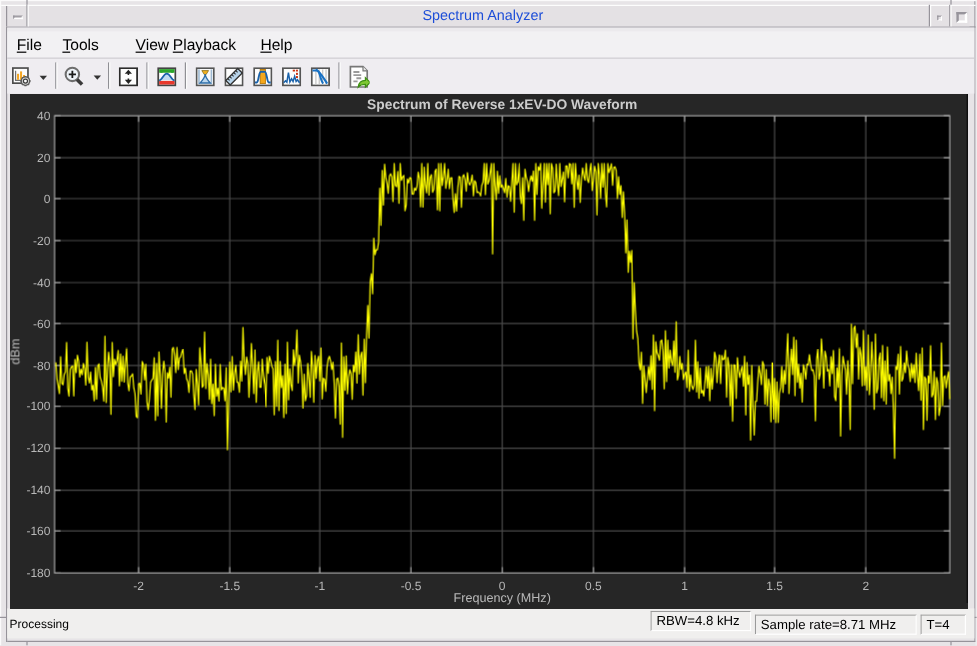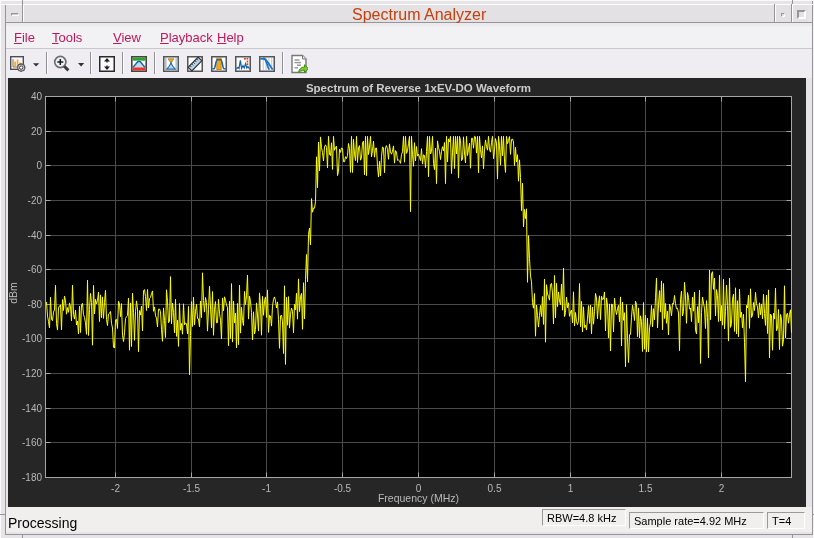--- a/index.html
+++ b/index.html
@@ -20,35 +20,35 @@
 <div class="abs" style="left:22px;top:0;width:1px;height:5px;background:#96939a"></div>
 <div class="abs" style="left:792px;top:0;width:1px;height:5px;background:#96939a"></div>
 
 <div class="abs" style="left:1px;top:4px;width:812px;height:1px;background:#fdfdfd"></div>
 <div class="abs" style="left:5px;top:22px;width:808px;height:1px;background:#96939a"></div>
 <div class="abs" style="left:5px;top:5px;width:803px;height:17px;background:#e4e1e4"></div>
 <div class="abs" style="left:5px;top:5px;width:1px;height:17px;background:#96939a"></div>
 <div class="abs" style="left:22px;top:4px;width:1px;height:18px;background:#96939a"></div>
 <div class="abs" style="left:23px;top:4px;width:1px;height:18px;background:#fdfdfd"></div>
 <div class="abs" style="left:11px;top:13px;width:8px;height:3px;background:#cfccd0;border-top:1px solid #97949b;border-left:1px solid #97949b;border-bottom:1px solid #fff;border-right:1px solid #fff;box-sizing:border-box"></div>
-<div class="abs txt" style="left:352px;top:6px;width:110px;height:14px;font-size:16px;color:#c2410c;white-space:nowrap">Spectrum Analyzer</div>
+<div class="abs txt" style="left:352px;top:6px;width:110px;height:14px;font-size:12px;color:#1d4ed8;white-space:nowrap">Spectrum Analyzer</div>
 <div class="abs" style="left:774px;top:4px;width:1px;height:18px;background:#96939a"></div>
 <div class="abs" style="left:775px;top:4px;width:1px;height:18px;background:#fdfdfd"></div>
 <div class="abs" style="left:791px;top:4px;width:1px;height:18px;background:#96939a"></div>
 <div class="abs" style="left:792px;top:4px;width:1px;height:18px;background:#fdfdfd"></div>
 <div class="abs" style="left:781px;top:13px;width:4px;height:4px;border:1px solid #97949b;border-bottom-color:#fff;border-right-color:#fff;box-sizing:border-box"></div>
 <div class="abs" style="left:797px;top:10px;width:9px;height:9px;border:2px solid #97949b;border-bottom-color:#fff;border-right-color:#fff;box-sizing:border-box"></div>
 
 <div class="abs" style="left:6px;top:23px;width:806px;height:3px;background:#eceaed"></div>
 <div class="abs" style="left:6px;top:26px;width:806px;height:22px;background:#f2f1f3;border-bottom:1px solid #cac8cc"></div>
-<div class="abs txt" style="left:6px;top:26px;width:806px;height:22px;font-size:13px;color:#be185d">
+<div class="abs txt" style="left:6px;top:26px;width:806px;height:22px;font-size:13px;color:#000000">
 <span class="abs" style="left:8px;top:4px"><u>F</u>ile</span>
 <span class="abs" style="left:46px;top:4px"><u>T</u>ools</span>
 <span class="abs" style="left:107px;top:4px"><u>V</u>iew</span>
-<span class="abs" style="left:154px;top:4px"><u>P</u>layback</span>
+<span class="abs" style="left:138px;top:4px"><u>P</u>layback</span>
 <span class="abs" style="left:211px;top:4px"><u>H</u>elp</span>
 </div>
 
 <div class="abs" style="left:6px;top:49px;width:806px;height:29px;background:#efedf1"></div>
 <svg style="position:absolute;left:9px;top:55px" width="32" height="18" viewBox="0 0 32 18">
 <rect x="1.7" y="1.7" width="12.6" height="12.6" fill="#fcfcfc" stroke="#4d4d4d" stroke-width="1.4"></rect>
 <path d="M4 4 V12 H12" stroke="#707070" stroke-width="1" fill="none"></path>
 <rect x="5.2" y="6.5" width="1.7" height="5" fill="#f5a623"></rect>
 <rect x="7.7" y="4.5" width="1.7" height="7" fill="#f5a623"></rect>
 <rect x="10.2" y="7.5" width="1.7" height="4" fill="#f5a623"></rect>
@@ -248,15 +248,15 @@
 <g opacity="0.999">
         <text x="418.5" y="502" text-anchor="middle" fill="#b9b9b9" font-family="'Liberation Sans',sans-serif" font-size="10.5px" opacity="0.999">Frequency (MHz)</text>
       </g>
 
 </g>
 </svg>
 <div class="abs txt" style="left:20px;top:83px;width:797px;text-align:center;font-size:11.5px;font-weight:bold;color:#cccccc;line-height:11px">Spectrum of Reverse 1xEV-DO Waveform</div>
 <div class="abs txt" style="left:-1.5px;top:287px;width:28px;height:12px;text-align:center;font-size:10.5px;color:#b9b9b9;line-height:12px;transform:rotate(-90deg) translateZ(0)">dBm</div>
 
 <div class="abs" style="left:6px;top:507px;width:806px;height:25px;background:#f0efee"></div>
-<div class="abs txt" style="left:8px;top:515px;font-size:14px;color:#000">Processing</div>
+<div class="abs txt" style="left:8px;top:515px;font-size:10px;color:#000">Processing</div>
 <div class="abs" style="left:542px;top:509px;width:84px;height:17px;border:1px solid #9a9a9a;border-bottom-color:#fff;border-right-color:#fff;box-sizing:border-box;font-size:11px;color:#000;padding:2px 0 0 4px;transform:translateZ(0)">RBW=4.8 kHz</div>
-<div class="abs" style="left:629px;top:512px;width:135px;height:17px;border:1px solid #9a9a9a;border-bottom-color:#fff;border-right-color:#fff;box-sizing:border-box;font-size:11px;color:#000;padding:2px 0 0 4px;transform:translateZ(0)">Sample rate=4.92 MHz</div>
+<div class="abs" style="left:629px;top:512px;width:135px;height:17px;border:1px solid #9a9a9a;border-bottom-color:#fff;border-right-color:#fff;box-sizing:border-box;font-size:11px;color:#000;padding:2px 0 0 4px;transform:translateZ(0)">Sample rate=8.71 MHz</div>
 <div class="abs" style="left:767px;top:512px;width:38px;height:17px;border:1px solid #9a9a9a;border-bottom-color:#fff;border-right-color:#fff;box-sizing:border-box;font-size:11px;color:#000;padding:2px 0 0 4px;transform:translateZ(0)">T=4</div>
 </body></html>

